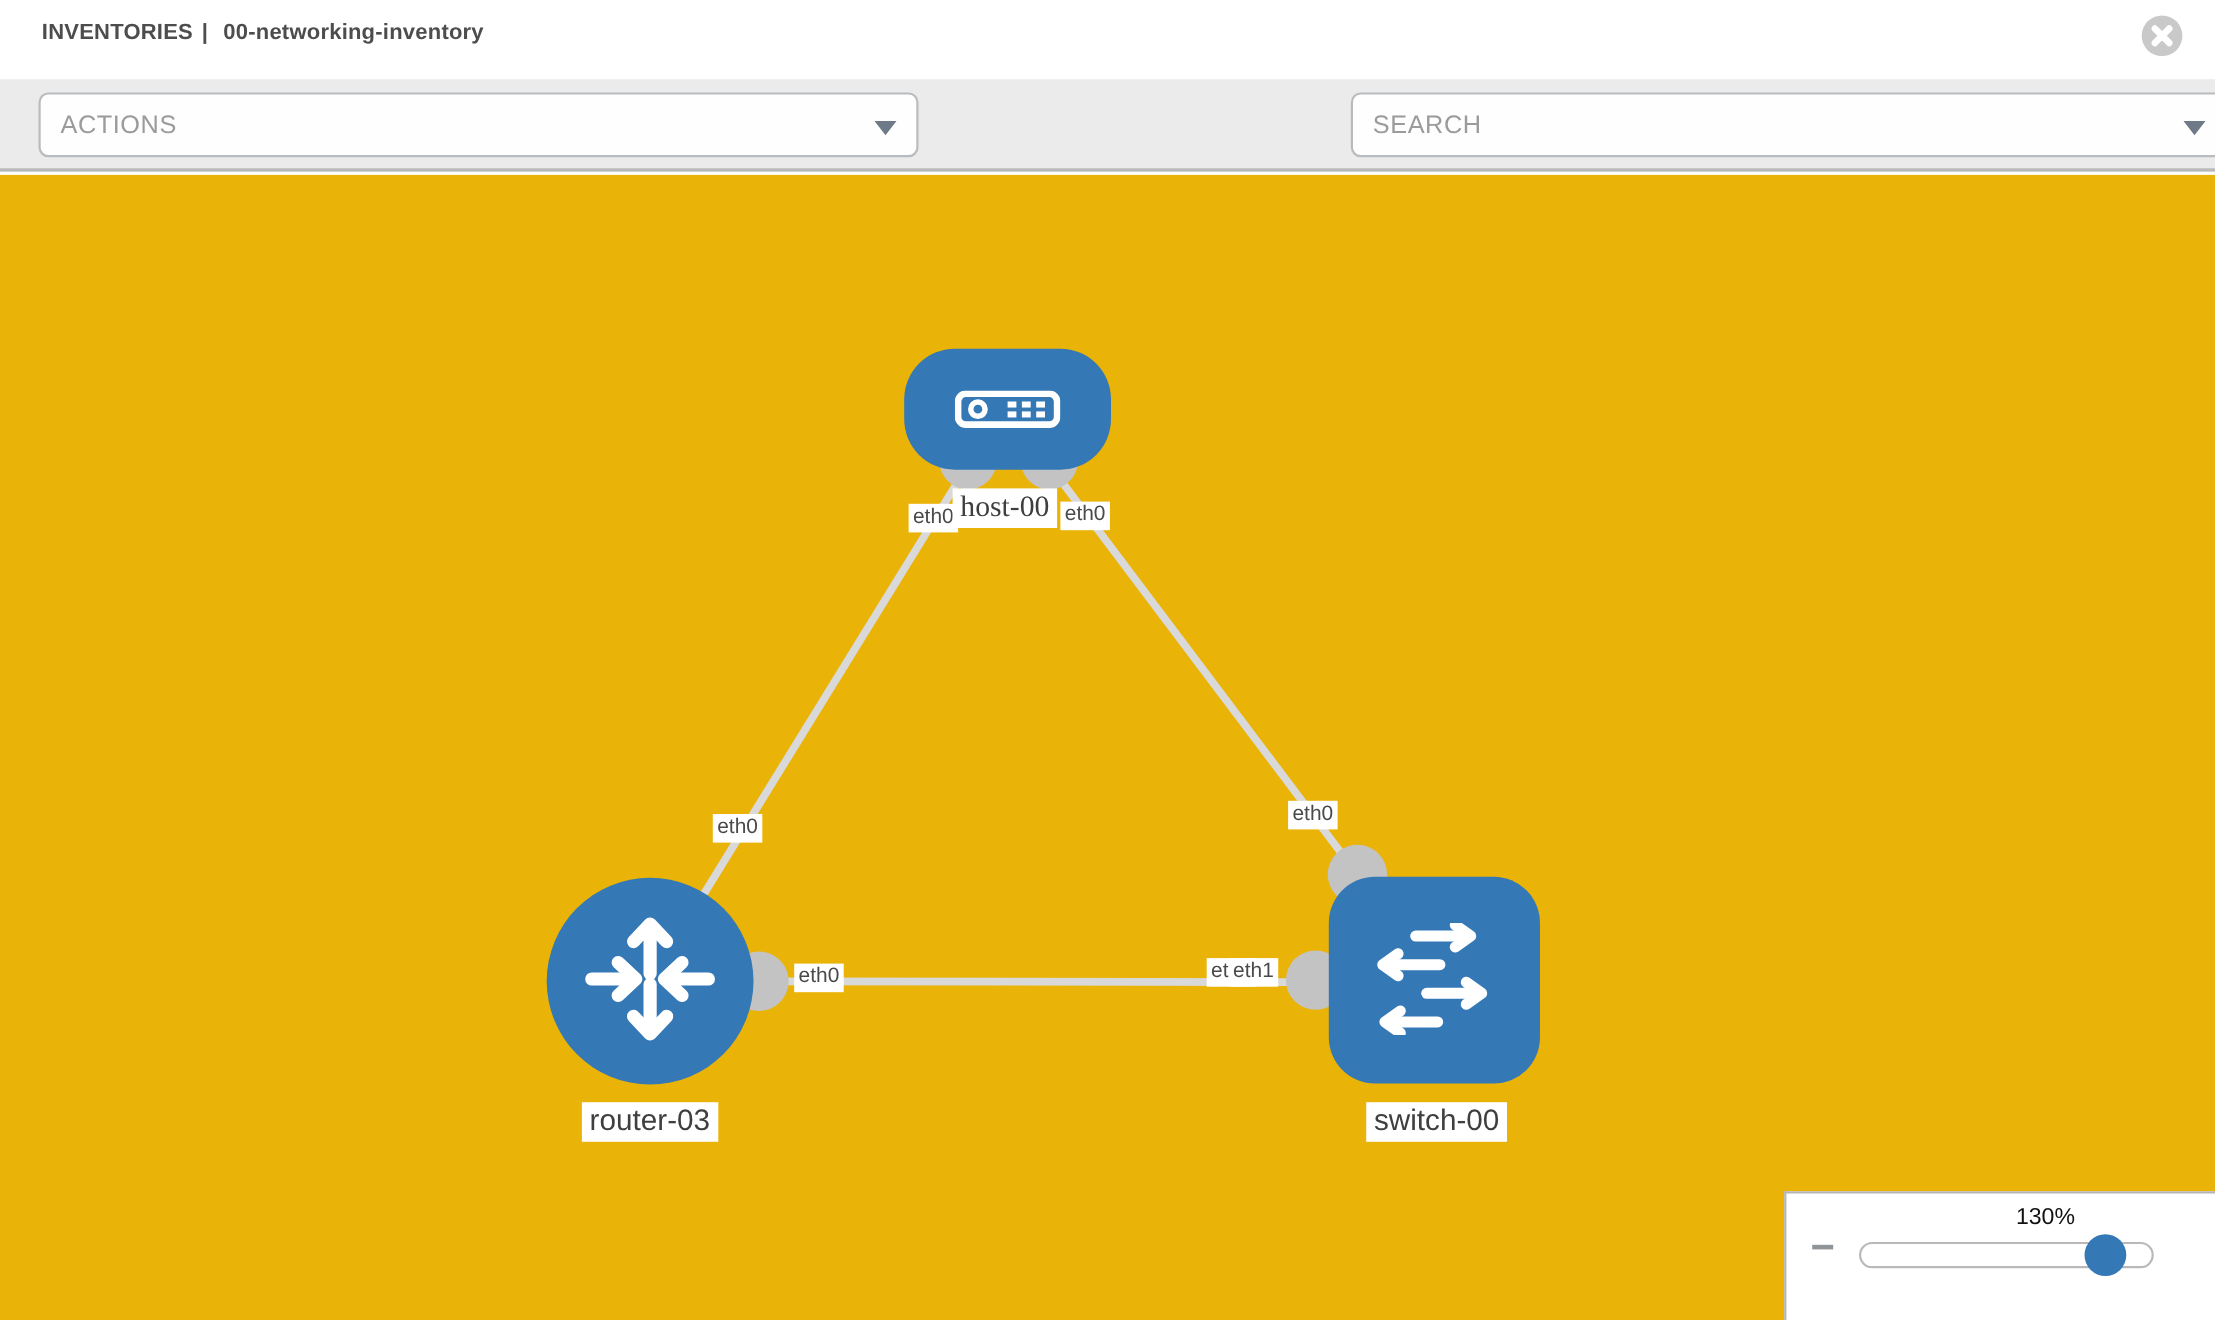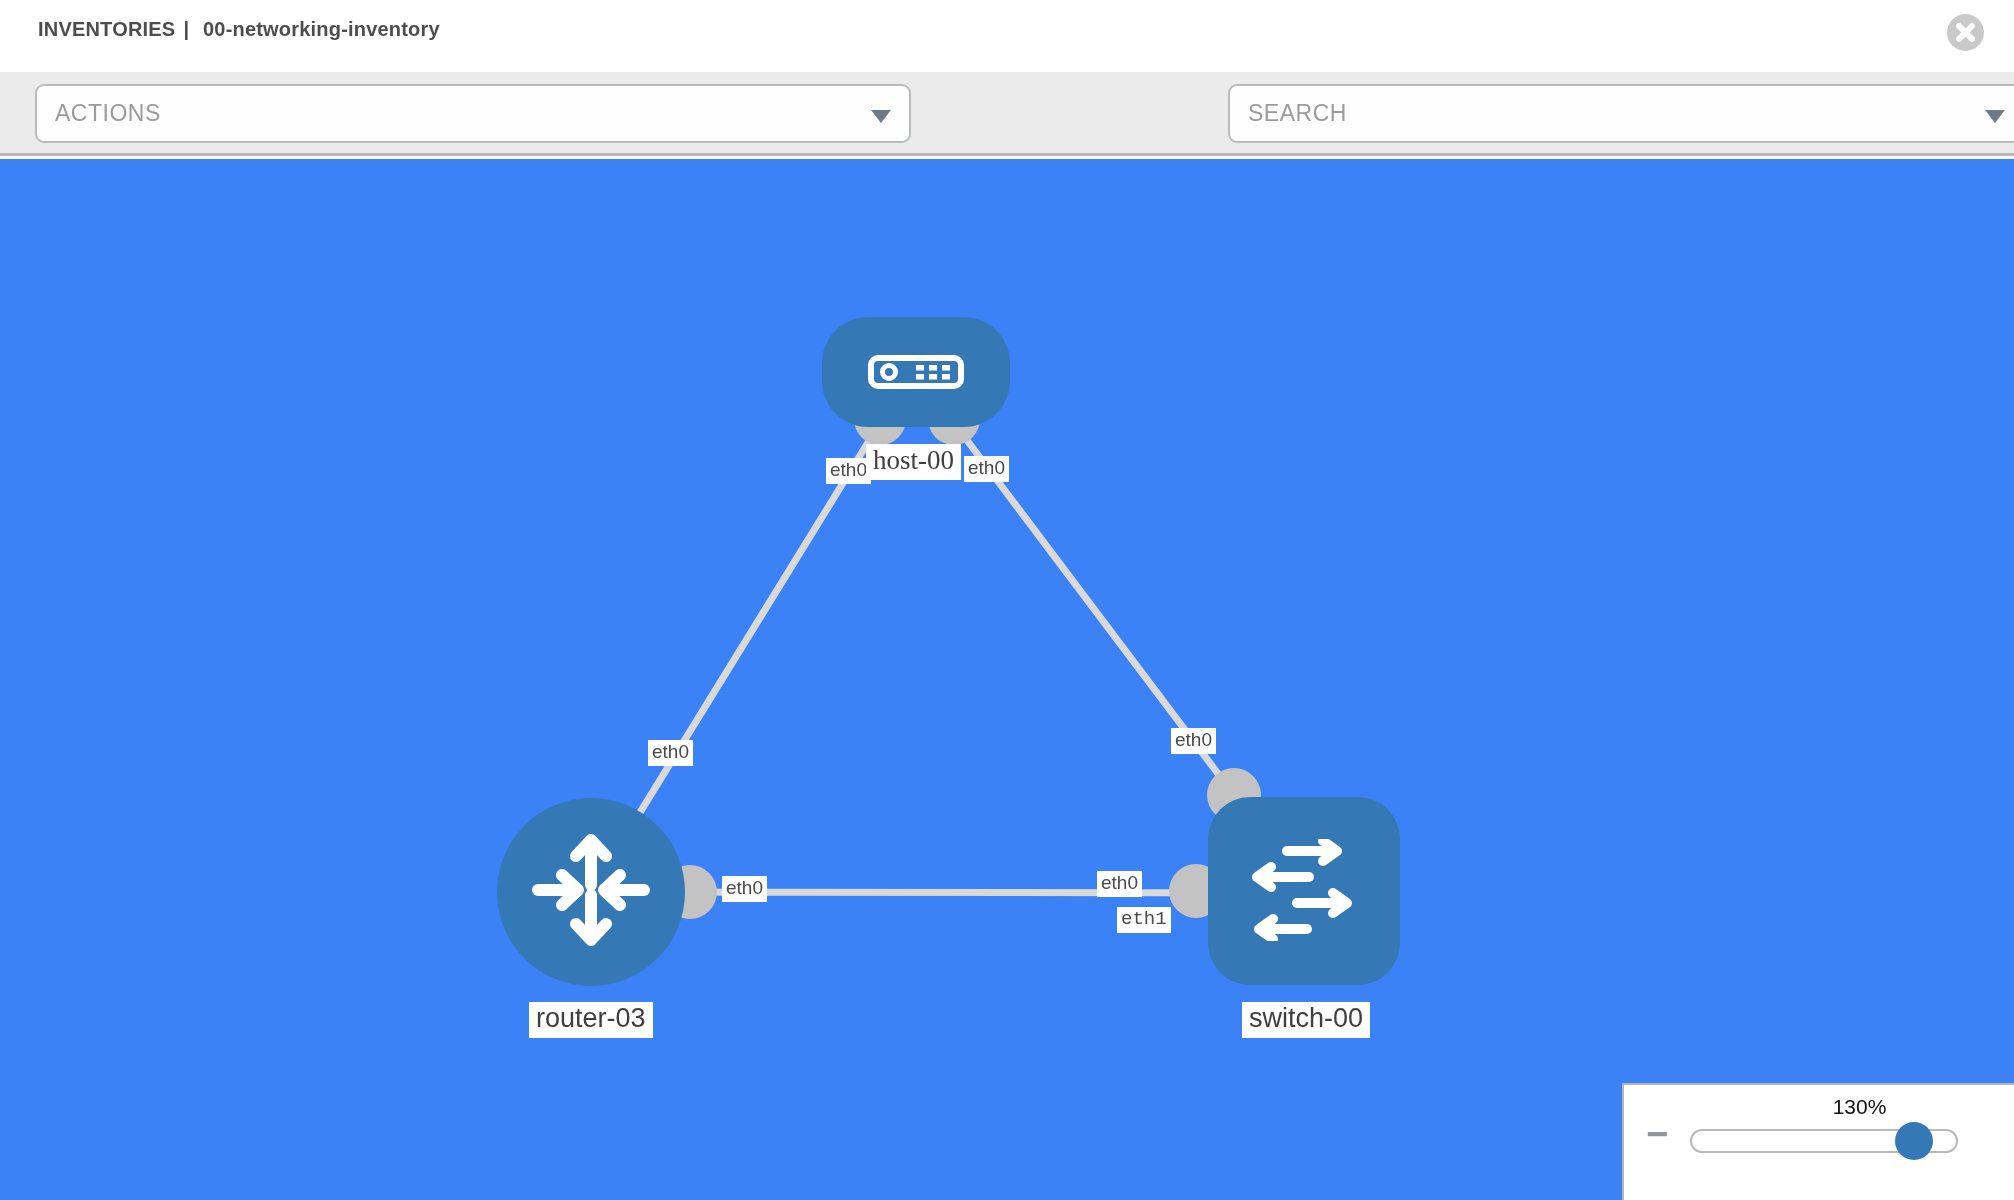--- a/index.html
+++ b/index.html
@@ -12,28 +12,28 @@
   .title span { margin-right:8px; }
   .title .sep { font-weight:bold; color:#4d4d4d; }
   .close-btn { position:absolute; right:30px; top:14px; width:37px; height:37px; border-radius:50%; background:#c9c9c9; cursor:pointer; }
   .close-btn svg { position:absolute; left:8px; top:8px; }
 
   
   .toolbar { position:absolute; left:0; top:72px; width:100%; height:84px; background:#ebebeb; border-bottom:3px solid #b9b9b9; }
   .select-box { position:absolute; top:12px; height:59px; background:#fefefe; border:2px solid #b9bcbe; border-radius:9px; display:flex; align-items:center; cursor:pointer; }
   .select-box .sel-label { font-size:23px; color:#9b9b9b; padding-left:18px; letter-spacing:0.5px; }
   .caret { position:absolute; right:18px; top:24px; width:0; height:0; border-left:10px solid transparent; border-right:10px solid transparent; border-top:13px solid #6e7a87; }
-  .actions-box { left:35px; width:876px; }
+  .actions-box { left:35px; width:800px; }
   .search-box { left:1228px; width:797px; }
   .tool-icon { position:absolute; top:93px; width:44px; height:44px; cursor:pointer; }
   .wrench { left:1048px; }
   .key { left:1112px; }
 
   
-  .canvas { position:absolute; left:0; top:159px; width:2014px; height:1041px; background:#3b82f6; overflow:hidden; }
+  .canvas { position:absolute; left:0; top:159px; width:2014px; height:1041px; background:#eab308; overflow:hidden; }
   .links-layer { position:absolute; left:0; top:0; }
 
   .node { position:absolute; background:#3478b6; cursor:pointer; }
   .node-host { left:822px; top:158px; width:188px; height:110px; border-radius:46px; }
   .node-router { left:497px; top:639px; width:188px; height:188px; border-radius:50%; }
   .node-switch { left:1208px; top:638px; width:192px; height:188px; border-radius:42px; }
   .node svg { position:absolute; }
 
   .node-label { position:absolute; background:#fff; color:#3f3f3f; font-size:27px; padding:1px 7px 4px 7px; white-space:nowrap; }
   .iface-label { position:absolute; background:#fff; color:#4a4a4a; font-size:19px; padding:1px 4px 3px 4px; white-space:nowrap; }
@@ -175,21 +175,21 @@
         </svg>
       </span>
     </div>
 
     <div class="iface-label" style="left:826px; top:299px;">eth0</div>
     <div class="iface-label" style="left:964px; top:297px;">eth0</div>
     <div class="iface-label" style="left:648px; top:581px;">eth0</div>
     <div class="iface-label" style="left:1171px; top:569px;">eth0</div>
     <div class="iface-label" style="left:722px; top:717px;">eth0</div>
     <div class="iface-label" style="left:1097px; top:712px;">eth0</div>
-    <div class="iface-label" style="left:1117px; top:748px;font-family:Liberation Mono, monospace;">eth1</div>
+    <div class="iface-label" style="left:1117px; top:712px;">eth1</div>
 
     <div class="node-label" style="left:866px; top:285px;font-family:Liberation Serif, serif;">host-00</div>
     <div class="node-label" style="left:529px; top:843px;">router-03</div>
     <div class="node-label" style="left:1242px; top:843px;">switch-00</div>
   </div>
 
   <div class="zoom-panel">
     <div class="zoom-level">130%</div>
     <div class="zoom-minus">−</div>
     <div class="zoom-track">

